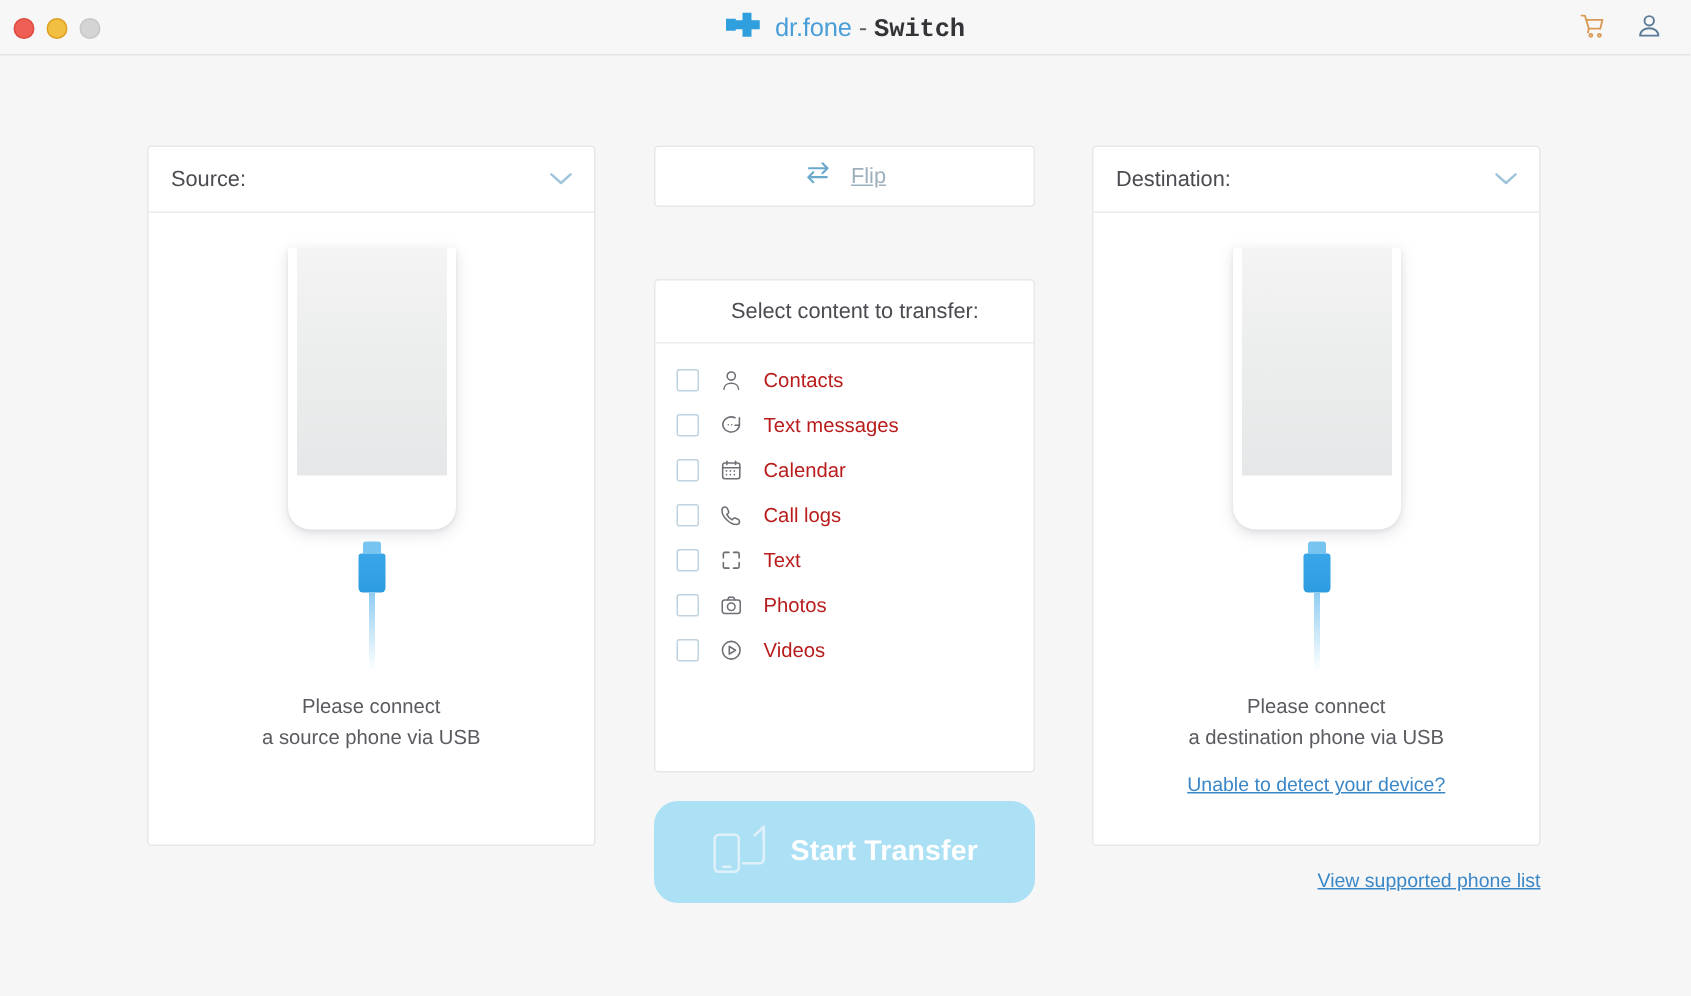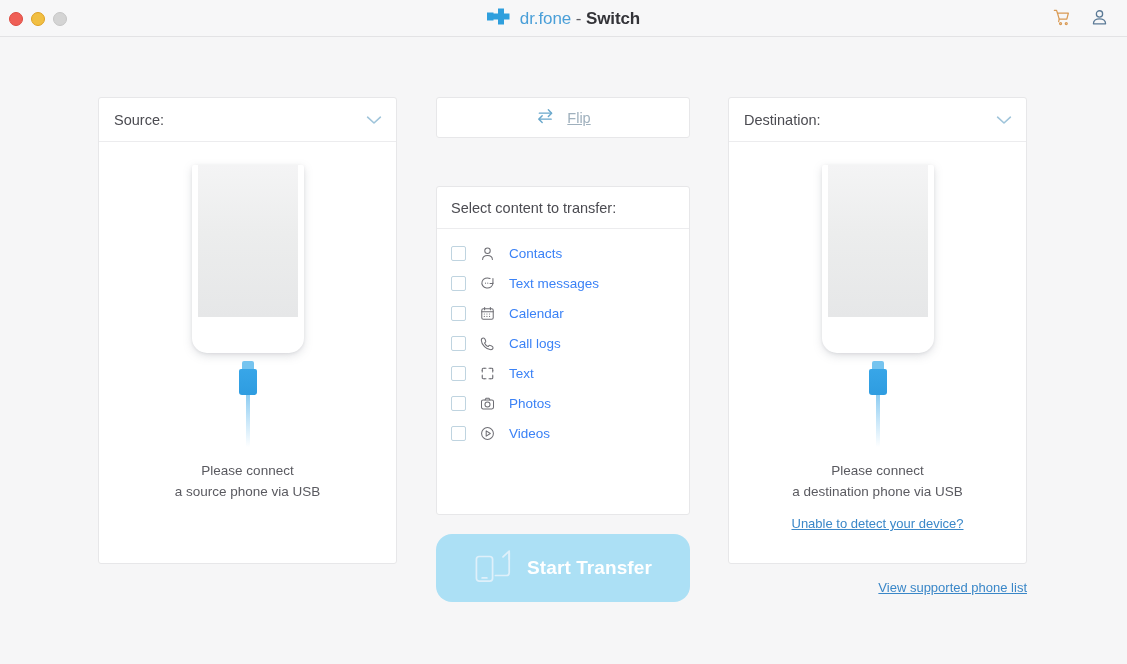--- a/index.html
+++ b/index.html
@@ -54,21 +54,21 @@
     pointer-events: none;
   }
   .brand-logo { display: block; }
   .brand-text {
     font-size: 17px;
     letter-spacing: -0.1px;
     white-space: nowrap;
   }
   .brand-text .b1 { color: #4a9fd8; }
   .brand-text .b2 { color: #5f5f66; }
-  .brand-text .b3 { color: #333338; font-weight: bold; }
+  .brand-text .b3 { color: #333338; font-weight: bold; font-family: Liberation Mono, monospace; }
 
   .titlebar-actions {
     position: absolute;
     top: 8px;
     right: 18px;
     display: flex;
     gap: 19px;
     align-items: center;
   }
   .tb-icon { cursor: pointer; display: block; }
@@ -220,20 +220,21 @@
     border-radius: 3px;
     box-sizing: border-box;
   }
   .content-head {
     height: 42px;
     border-bottom: 1px solid #ececee;
     display: flex;
     align-items: center;
     padding-left: 14px;
     box-sizing: border-box;
+    justify-content: center;
   }
   .content-head-label {
     font-size: 14.5px;
     color: #4b4b51;
   }
   .content-list {
     padding-top: 9px;
   }
   .content-row {
     height: 30px;
@@ -255,21 +256,21 @@
     width: 18px;
     margin-left: 12px;
     display: flex;
     align-items: center;
     justify-content: center;
     flex: 0 0 auto;
   }
   .row-label {
     margin-left: 13px;
     font-size: 13.5px;
-    color: #3b82f6;
+    color: #b91c1c;
   }
 
   .start-btn {
     position: absolute;
     left: 436px;
     top: 497px;
     width: 254px;
     height: 68px;
     background: #ace0f5;
     border: none;

